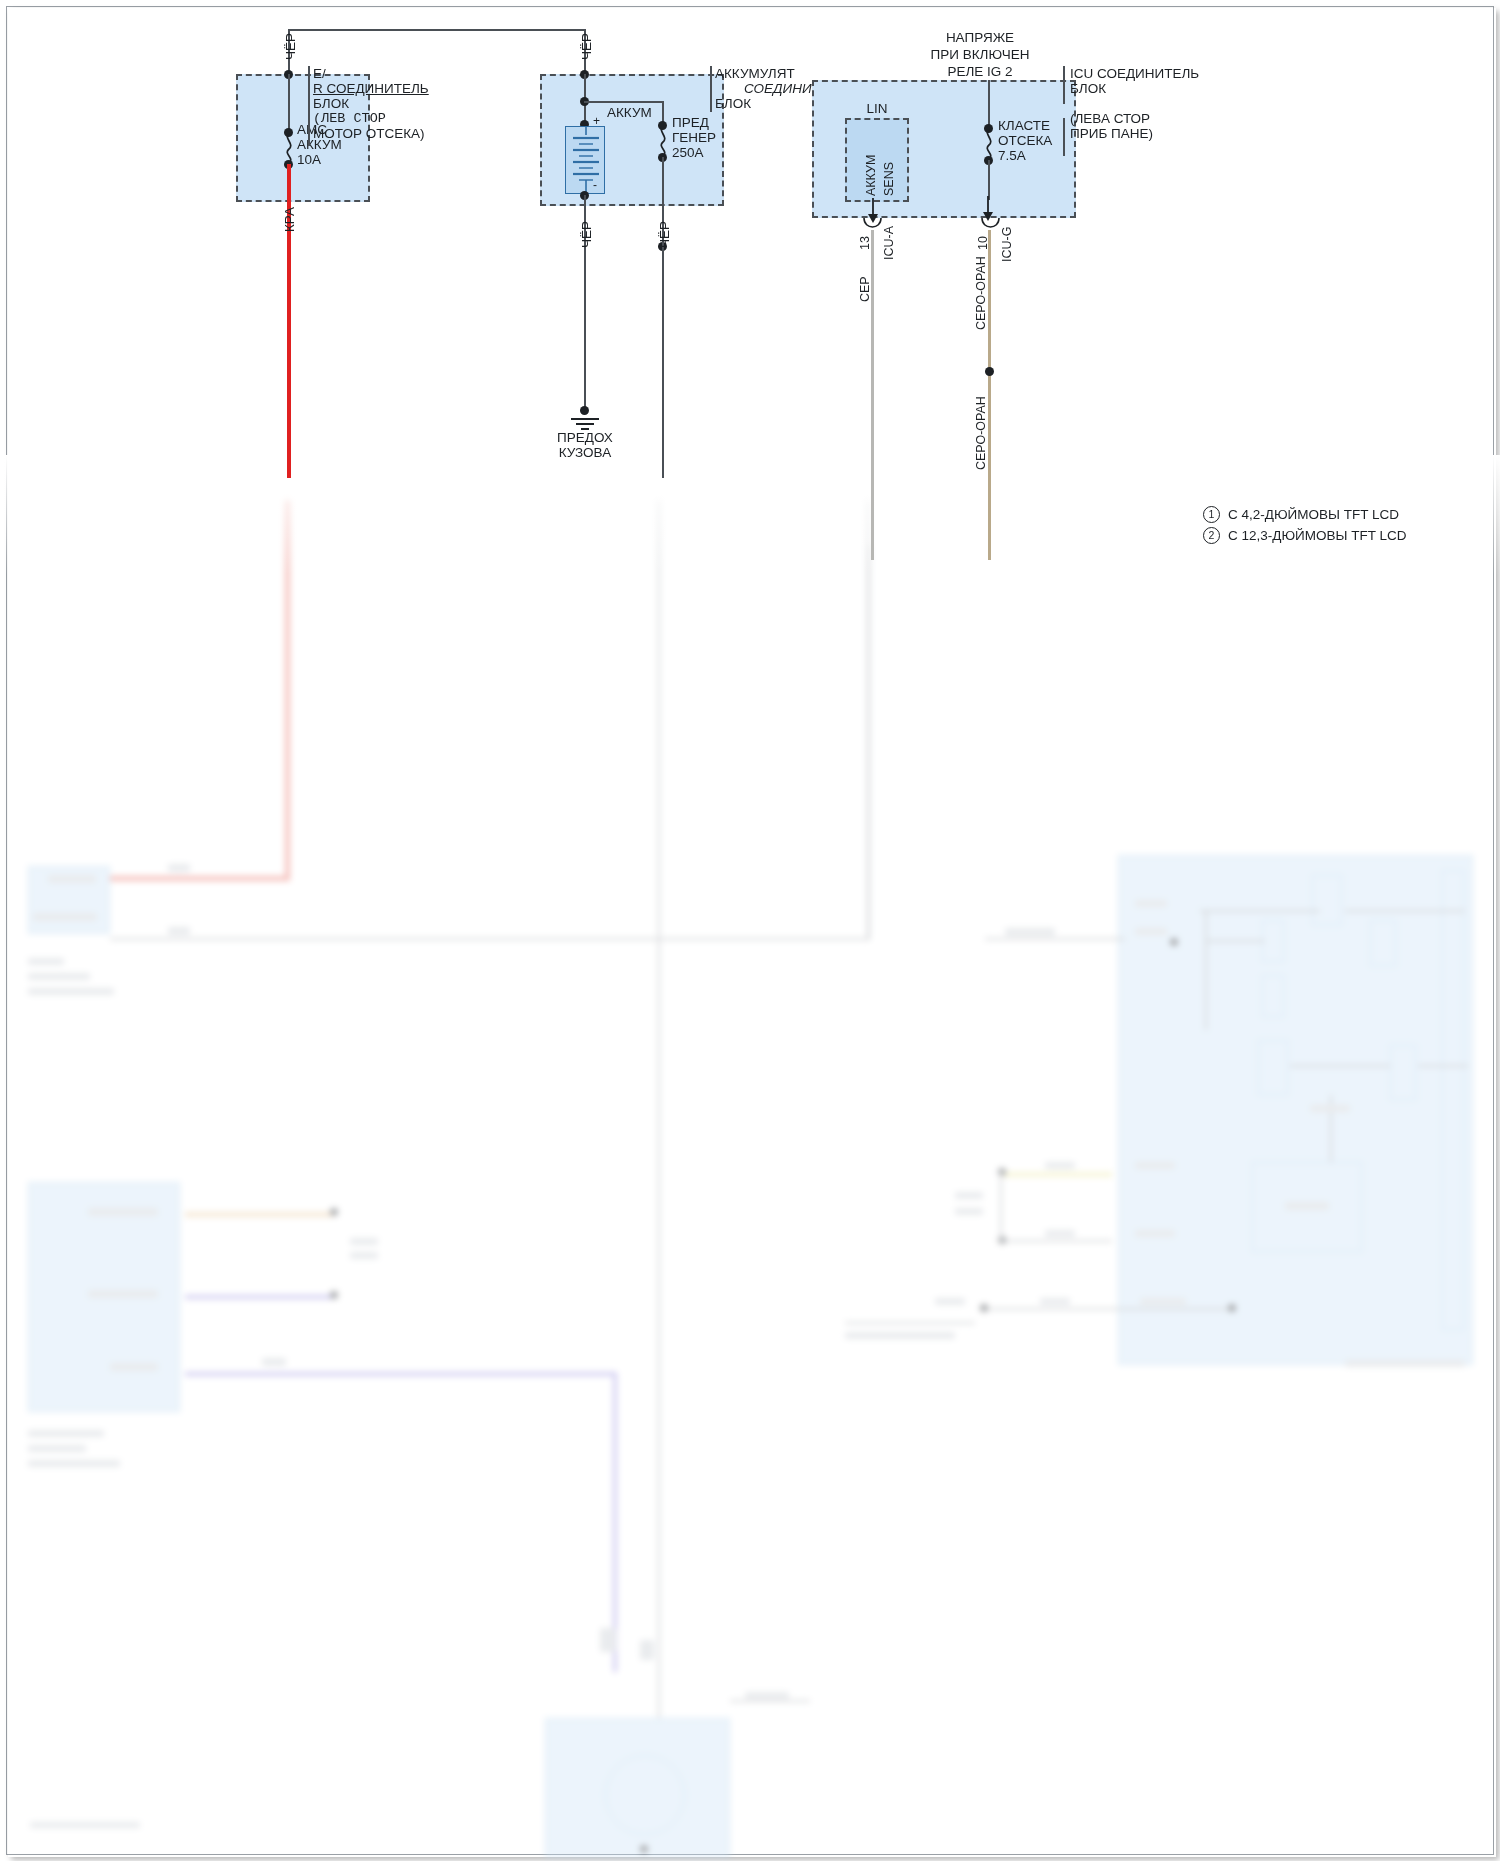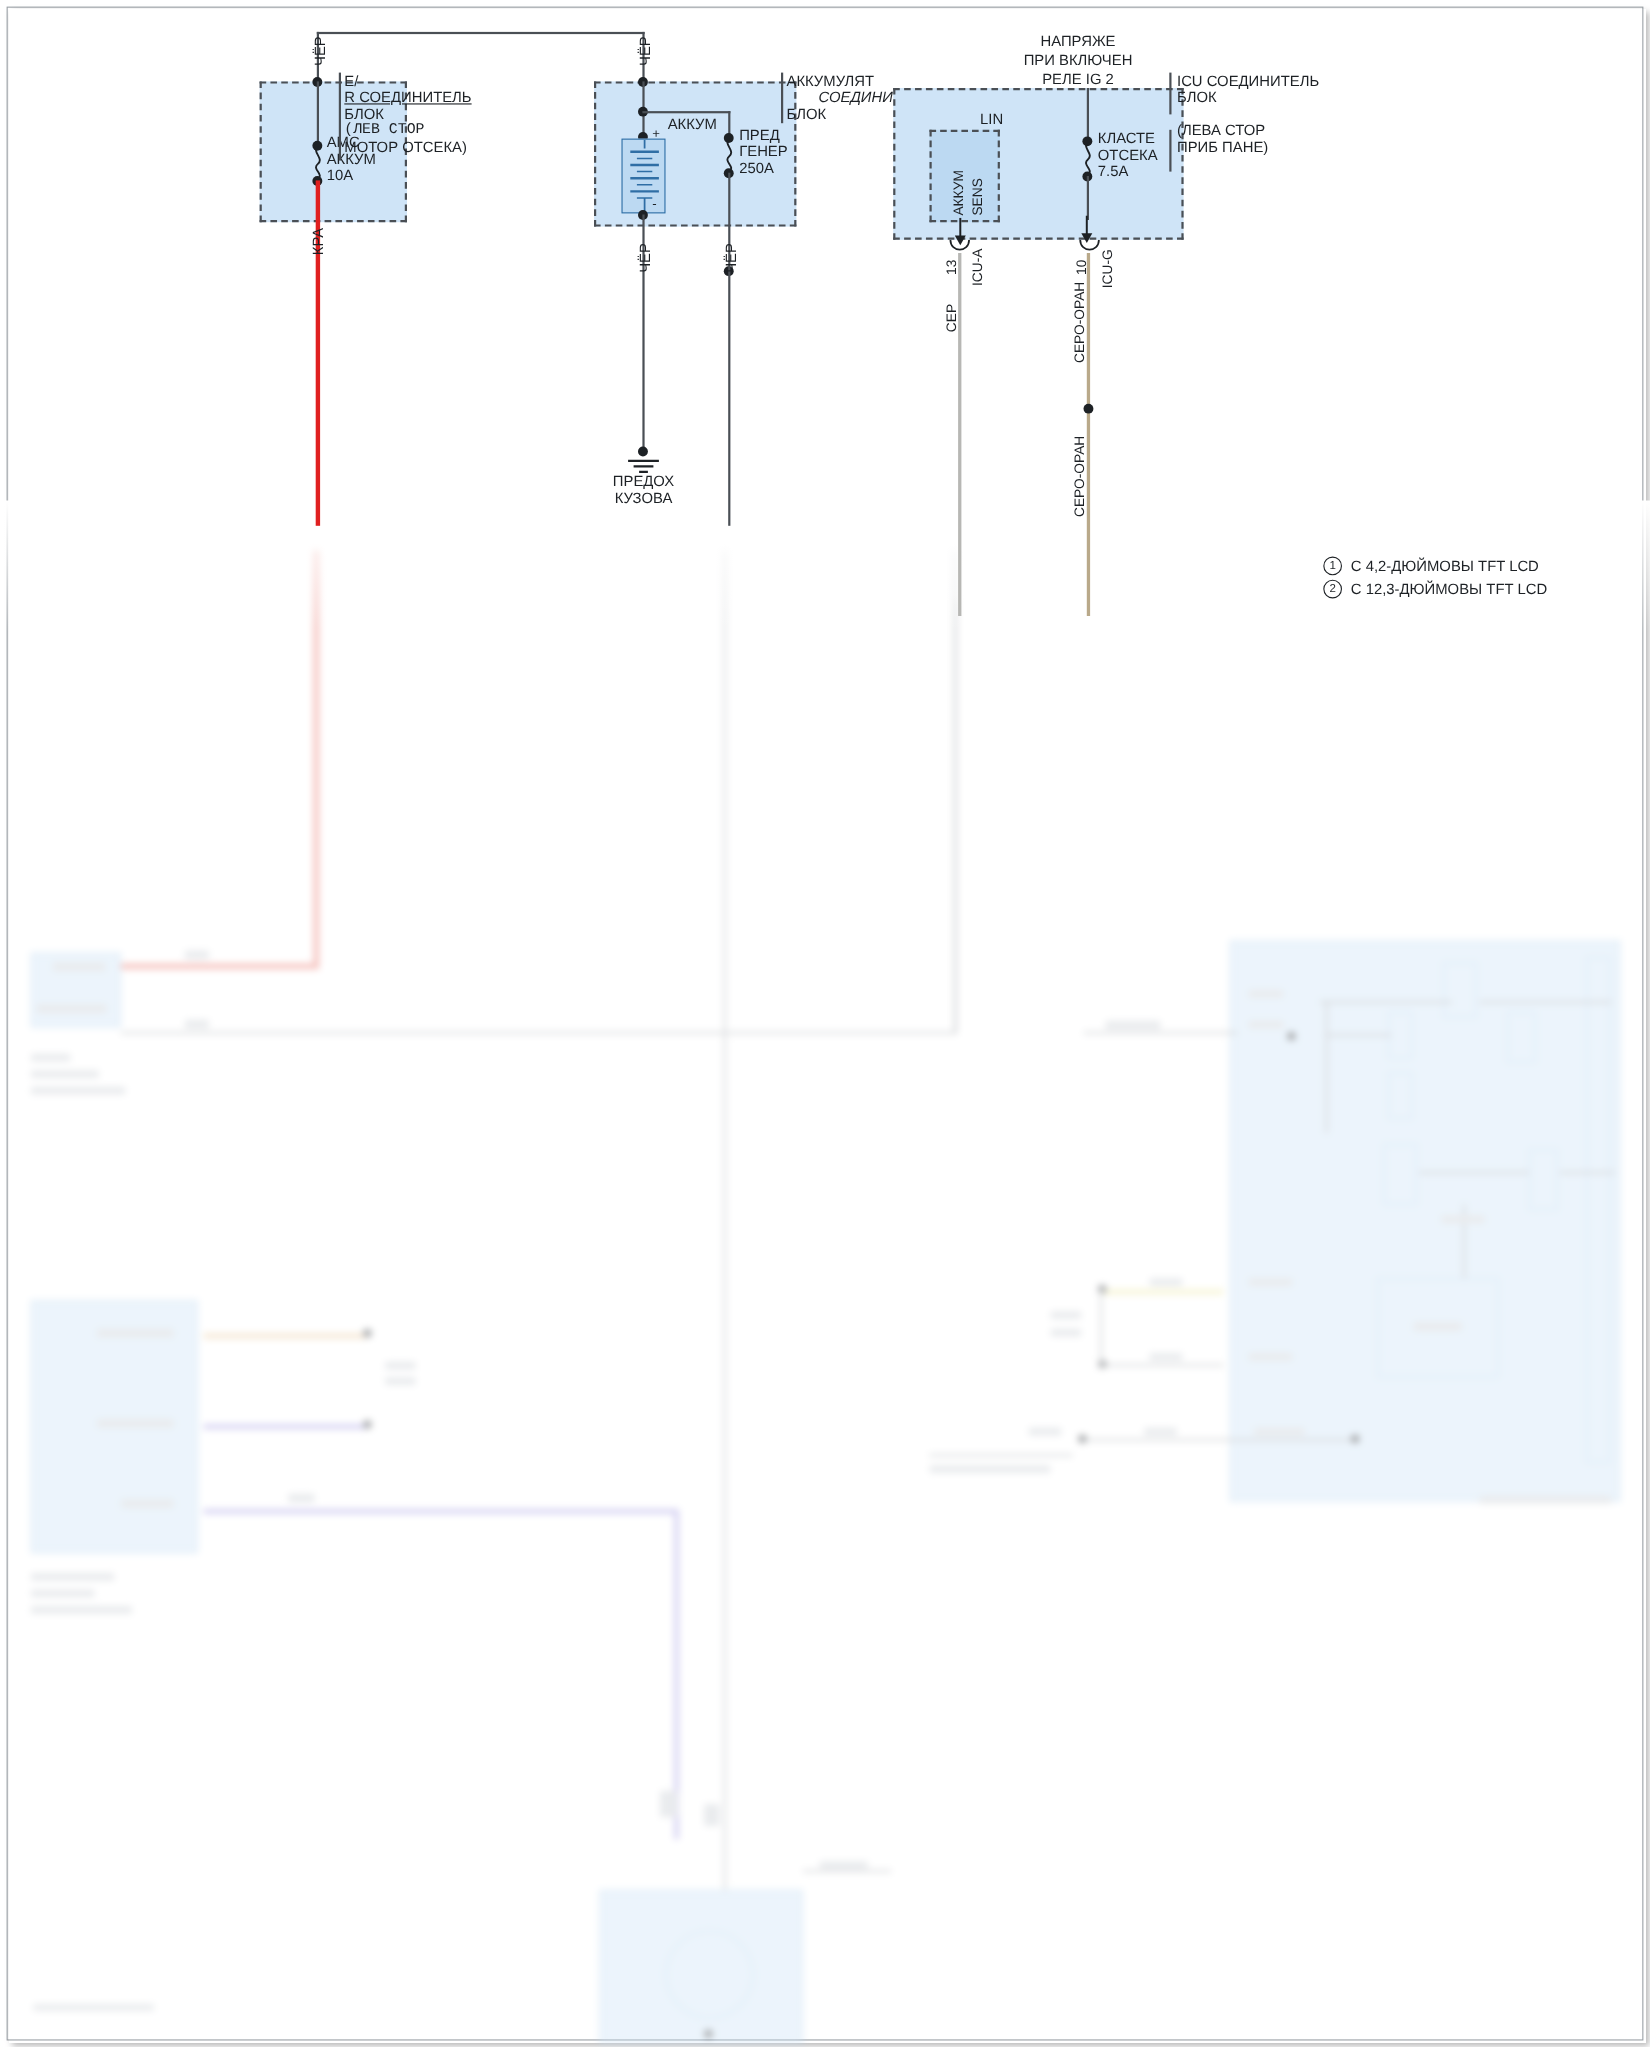--- a/index.html
+++ b/index.html
@@ -252,21 +252,21 @@
   <div class="dot" style="left:658px;top:242px;"></div>
   <div class="wire v" style="left:662px;top:157px;height:321px;"></div>
   <div class="vtxt" style="left:657px;top:248px;">ЧЁР</div>
 
   <div class="txt c" style="left:900px;top:30px;width:160px;">НАПРЯЖЕ</div>
   <div class="txt c" style="left:900px;top:47px;width:160px;">ПРИ ВКЛЮЧЕН</div>
   <div class="txt c" style="left:900px;top:64px;width:160px;">РЕЛЕ IG 2</div>
 
   <div class="blk" style="left:812px;top:80px;width:264px;height:138px;"></div>
 
-  <div class="txt c" style="left:842px;top:101px;width:70px;text-align:right;">LIN</div>
+  <div class="txt c" style="left:842px;top:101px;width:70px;">LIN</div>
   <div class="sub" style="left:845px;top:118px;width:64px;height:84px;"></div>
   <div class="vtxt" style="left:864px;top:196px;font-size:12.5px;">АККУМ</div>
   <div class="vtxt" style="left:882px;top:196px;font-size:12.5px;">SENS</div>
 
   <svg style="position:absolute;left:866px;top:198px;" width="14" height="26">
     <line x1="7" y1="0" x2="7" y2="18" stroke="#1d2125" stroke-width="1.8"></line>
     <path d="M2 16 L7 25 L12 16 Z" fill="#1d2125"></path>
   </svg>
 
   <div class="wire v" style="left:988px;top:80px;height:50px;"></div>

